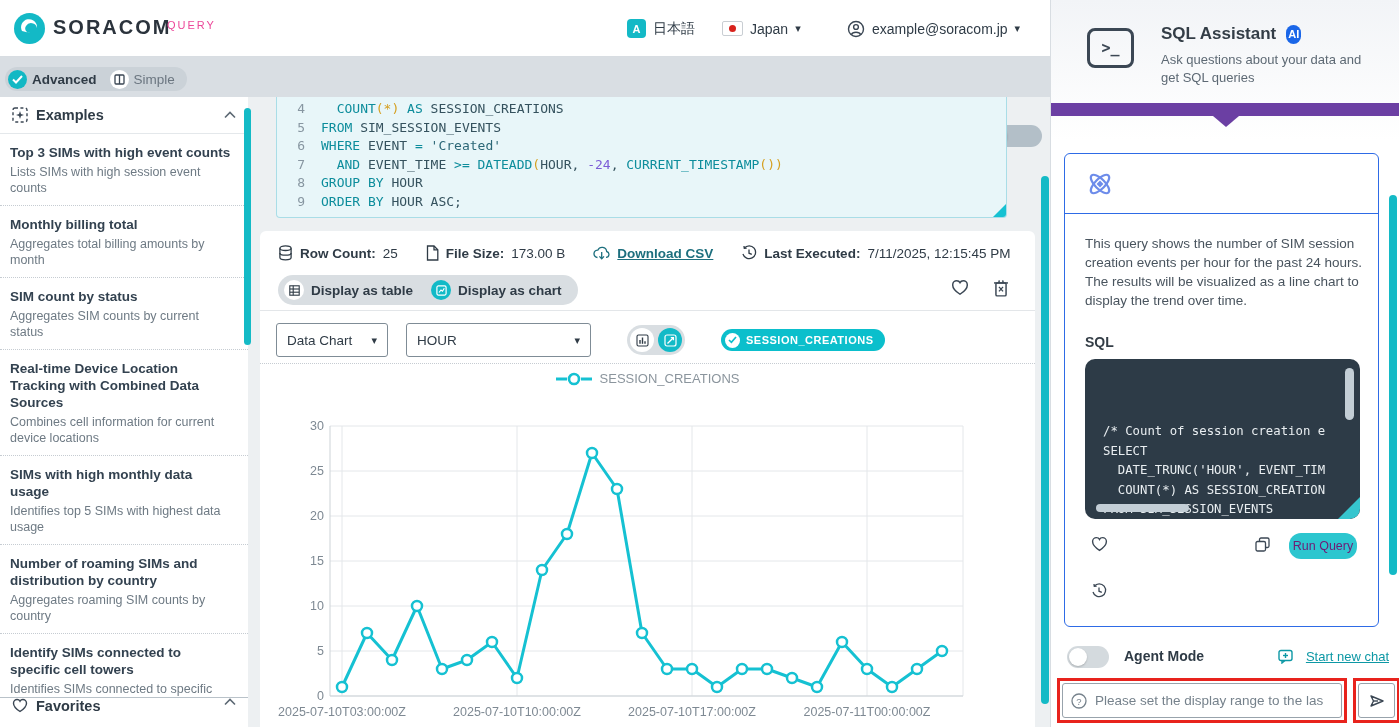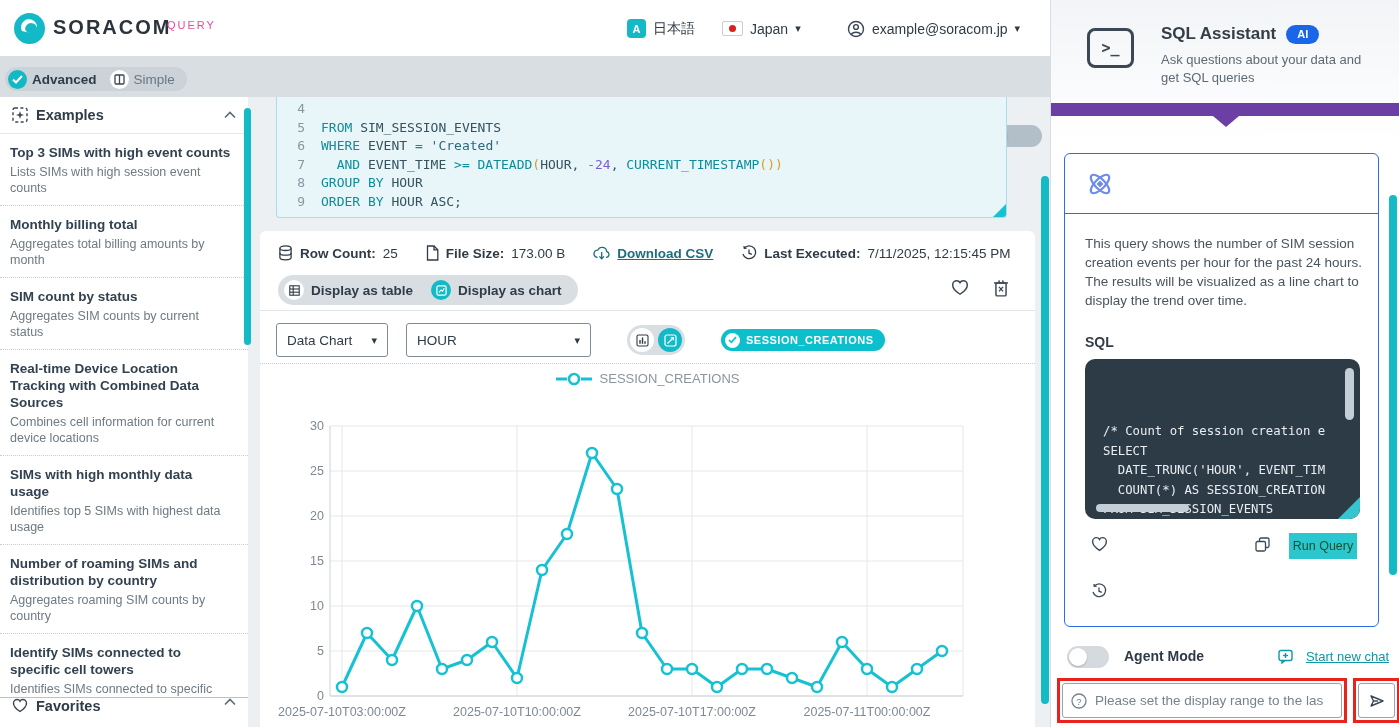--- a/index.html
+++ b/index.html
@@ -112,21 +112,21 @@
   
   .panel { position:absolute; left:1050px; top:0; width:349px; height:727px;
     background:linear-gradient(#f2f4f7, #ffffff 140px); border-left:1px solid #d8dde2; }
   .term-icon { position:absolute; left:36px; top:28px; width:47px; height:40px;
     border:3.5px solid #3b4754; border-radius:8px; color:#3b4754;
     font-family:"DejaVu Sans Mono", monospace; font-weight:bold; font-size:15px;
     display:flex; align-items:center; justify-content:center; }
   .p-title-row { position:absolute; left:110px; top:24px; display:flex; align-items:center; gap:10px; }
   .p-title { font-size:17px; font-weight:bold; color:#333d46; }
   .ai-badge { height:19px; border-radius:10px; background:#1a66e8; color:#fff; font-size:11px;
-    font-weight:bold; display:flex; align-items:center; padding:0 11px; }
+    font-weight:bold; display:flex; align-items:center; padding:0 2px; }
   .p-sub { position:absolute; left:110px; top:51px; width:215px; font-size:13px; color:#5d6974;
     line-height:18px; }
   .purple-bar { position:absolute; left:0; top:103px; width:100%; height:13px; background:#6b3fa3; }
   .purple-tri { position:absolute; left:162px; top:116px; width:0; height:0;
     border-left:13px solid transparent; border-right:13px solid transparent;
     border-top:11px solid #6b3fa3; }
   .a-card { position:absolute; left:13px; top:153px; width:315px; height:474px; background:#fff;
     border:1px solid #2e6be6; border-radius:6px; }
   .a-card-head { height:60px; border-bottom:1px solid #2e6be6; display:flex; align-items:center;
     padding:0 20px; }
@@ -139,21 +139,21 @@
     line-height:19.5px; white-space:pre; }
   .cb-vscroll { position:absolute; right:6px; top:9px; width:9px; height:52px;
     background:#c3ced6; border-radius:5px; }
   .cb-hscroll { position:absolute; left:11px; bottom:7px; width:93px; height:8px;
     background:#c3ced6; border-radius:4px; }
   .cb-resize { position:absolute; right:0; bottom:0; width:0; height:0;
     border-left:22px solid transparent; border-bottom:22px solid #36c5ce;
     border-bottom-right-radius:10px; }
   .a-actions { position:absolute; left:0; top:378px; width:100%; height:30px; }
   .run-btn { position:absolute; right:21px; top:1px; width:68px; height:26px; background:#2cc6cf;
-    border:none; border-radius:0; font-size:12.5px; color:#14532d;
+    border:none; border-radius:12px; font-size:12.5px; color:#701a75;
     font-family:"Liberation Sans", sans-serif; cursor:pointer; }
   .agent-row { position:absolute; left:0; top:645px; width:100%; height:24px; }
   .agent-toggle { position:absolute; left:16px; top:1px; width:42px; height:22px; border-radius:11px;
     background:#d4dade; cursor:pointer; }
   .agent-knob { position:absolute; left:2px; top:2px; width:18px; height:18px; border-radius:50%;
     background:#fff; box-shadow:0 1px 2px rgba(0,0,0,.2); }
   .agent-label { position:absolute; left:73px; top:3px; font-size:14px; font-weight:bold; color:#2f3b46; }
   .new-chat { position:absolute; right:10px; top:4px; display:flex; align-items:center; gap:12px;
     font-size:13px; color:#0d98a5; cursor:pointer; }
   .new-chat span { text-decoration:underline; }
@@ -286,21 +286,21 @@
       <span class="t">Favorites</span>
       <svg width="12" height="8" viewBox="0 0 12 8">
         <polyline points="1,6.5 6,1.5 11,6.5" fill="none" stroke="#5d6974" stroke-width="1.6"></polyline>
       </svg>
     </div>
   </div>
   <div class="sb-scroll"></div>
 
   <div class="editor">
     <div>
-        <div class="ed-line"><span class="ed-num">4</span></div>
+        <div class="ed-line"><span class="ed-num">4</span><span><span class="tk-k">  COUNT</span><span class="tk-p">(*)</span><span class="tk-k"> AS</span><span class="tk-i"> SESSION_CREATIONS</span></span></div>
         <div class="ed-line"><span class="ed-num">5</span><span><span class="tk-k">FROM</span><span class="tk-i"> SIM_SESSION_EVENTS</span></span></div>
         <div class="ed-line"><span class="ed-num">6</span><span><span class="tk-k">WHERE</span><span class="tk-i"> EVENT </span><span class="tk-k">=</span><span class="tk-s"> 'Created'</span></span></div>
         <div class="ed-line"><span class="ed-num">7</span><span><span class="tk-k">  AND</span><span class="tk-i"> EVENT_TIME </span><span class="tk-k">&gt;=</span><span class="tk-k"> DATEADD</span><span class="tk-p">(</span><span class="tk-i">HOUR, </span><span class="tk-n">-24</span><span class="tk-i">, </span><span class="tk-k">CURRENT_TIMESTAMP</span><span class="tk-p">())</span></span></div>
         <div class="ed-line"><span class="ed-num">8</span><span><span class="tk-k">GROUP BY</span><span class="tk-i"> HOUR</span></span></div>
         <div class="ed-line"><span class="ed-num">9</span><span><span class="tk-k">ORDER BY</span><span class="tk-i"> HOUR ASC;</span></span></div>
       </div>
     <div class="ed-resize"></div>
   </div>
 
   <div class="card">

